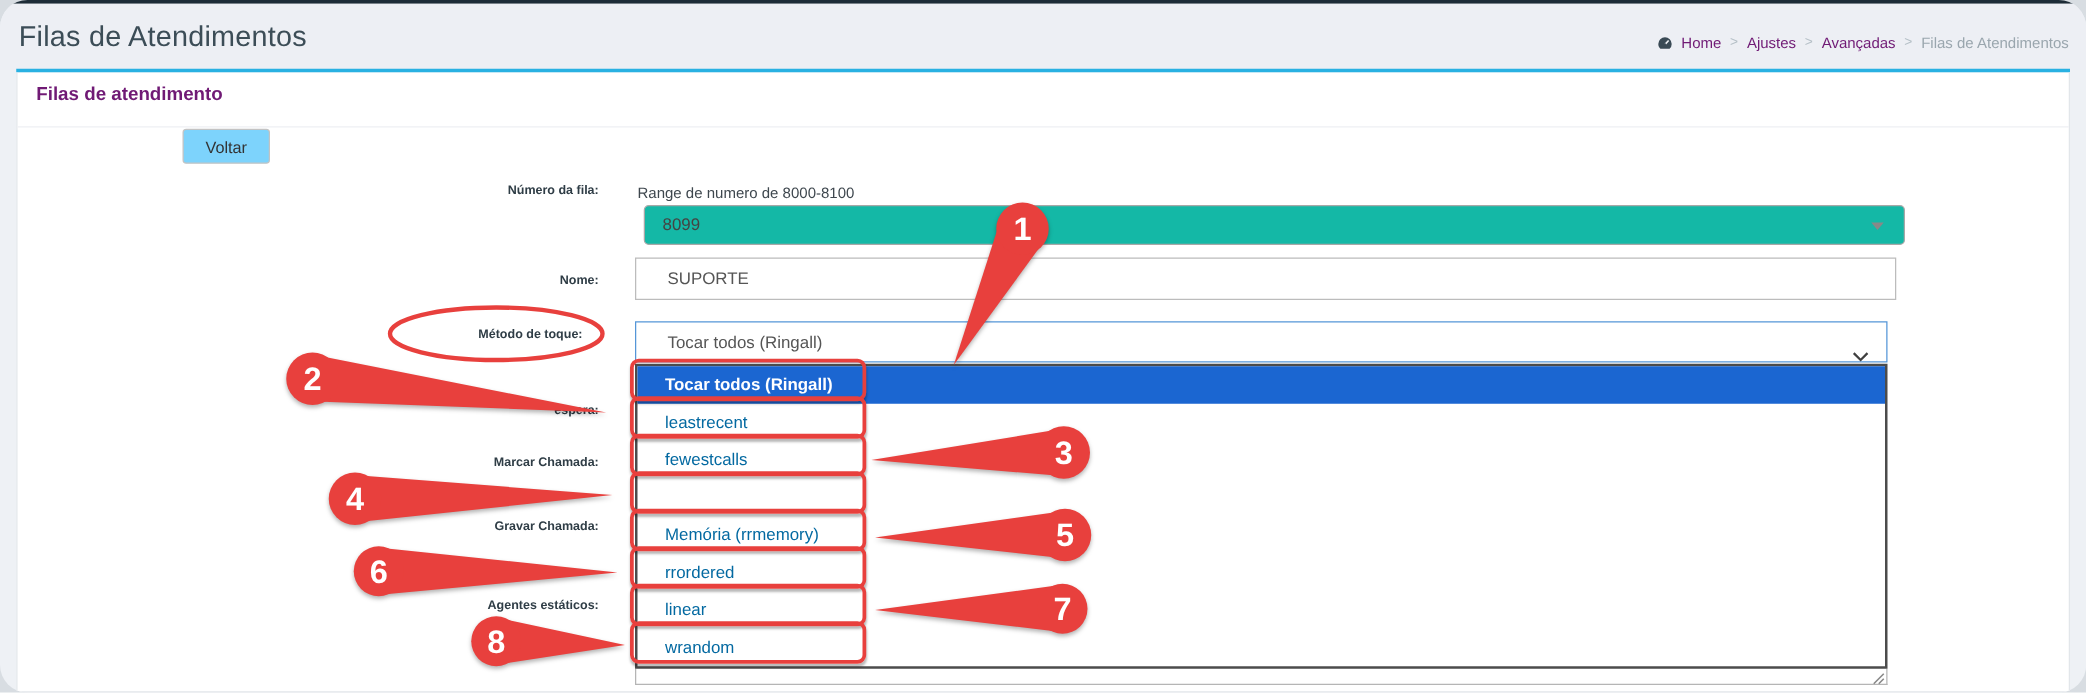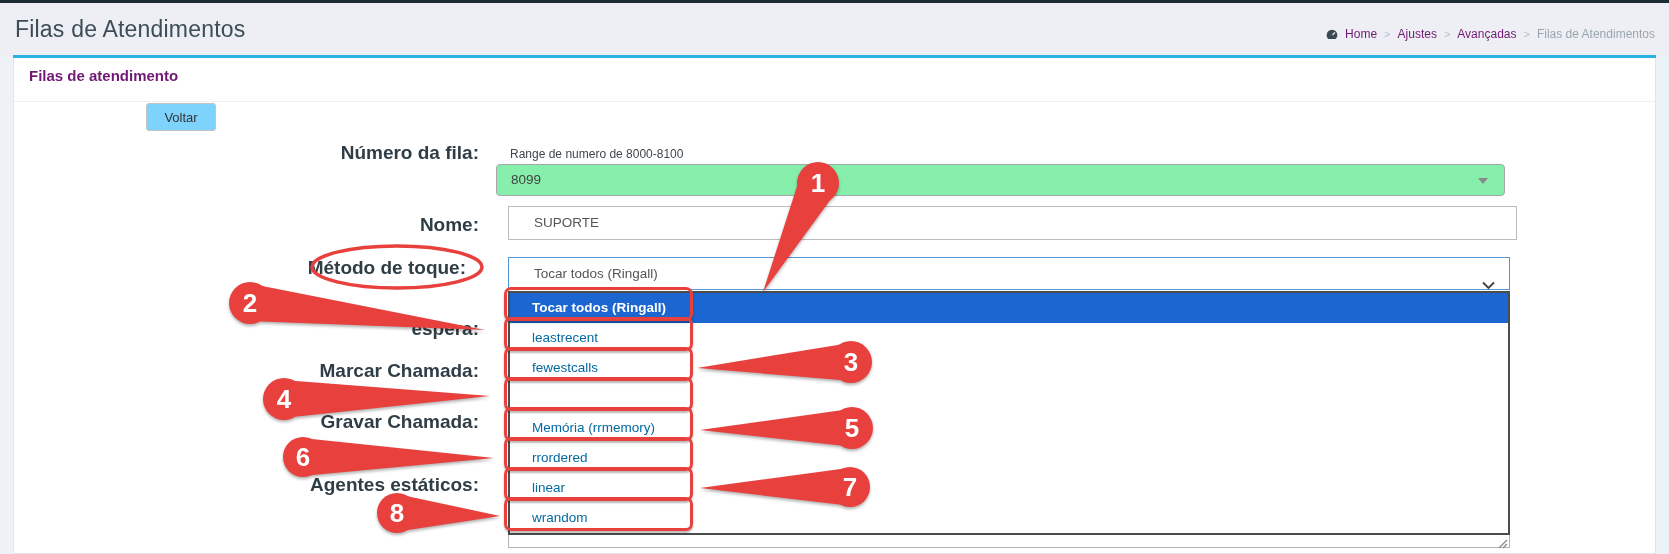--- a/index.html
+++ b/index.html
@@ -1,49 +1,49 @@
 <!DOCTYPE html>
 <html><head>
 <meta charset="utf-8">
 <style>
   * { margin:0; padding:0; box-sizing:border-box; }
   body { background:#d8dde2; font-family:"Liberation Sans", sans-serif; }
-  .screen { position:relative; width:1669px; height:554px; background:#eef1f5; overflow:hidden; }
+  .screen { position:relative; width:1669px; height:554px; background:#eef1f5; overflow:hidden;border-radius:22px; }
 
   
   .top-accent { position:absolute; left:0; top:0; width:100%; height:3px; background:#1d2c37; }
   .header-band { position:absolute; left:0; top:3px; width:100%; height:53px; background:#edeff4; }
   .page-title { position:absolute; left:15px; top:13px; font-size:23px; color:#3c4d57; letter-spacing:.2px; }
   .breadcrumb { position:absolute; right:14px; top:24px; display:flex; align-items:center; gap:7px; font-size:12px; color:#42525c; }
   .crumb { color:#701a75; text-decoration:none; cursor:pointer; }
   .crumb-sep { color:#b4bfc6; font-size:11px; }
   .crumb-current { color:#9aa6ae; }
   .crumb-icon { display:inline-flex; margin-right:-1px; }
 
   .cyan-bar { position:absolute; left:13px; top:55px; width:1643px; height:3px; background:#29b1e2; }
   .panel { position:absolute; left:13px; top:58px; width:1643px; height:496px; background:#fff; border:1px solid #e2e6ea; border-top:none; }
 
   .panel-heading { position:absolute; left:15px; top:9px; font-size:15px; font-weight:bold; color:#701a75; }
   .panel-divider { position:absolute; left:0; top:43px; width:100%; height:1px; background:#eef0f3; }
 
   .btn-voltar { position:absolute; left:132px; top:45px; width:70px; height:28px; background:#7dd3fc; border:1px solid #c3c3c3; border-radius:3px; font-size:13px; color:#333; font-family:"Liberation Sans",sans-serif; cursor:pointer; }
 
   
-  .flabel { position:absolute; left:165px; width:300px; text-align:right; font-size:19px; font-weight:bold; color:#2f3d46; line-height:14px; }
+  .flabel { position:absolute; left:165px; width:300px; text-align:right; font-size:10px; font-weight:bold; color:#2f3d46; line-height:14px; }
   .lbl-queue  { top:88px; }
   .lbl-name   { top:160px; }
   .lbl-ring   { top:203px; width:287px; }
   .lbl-moh    { top:264px; }
   .lbl-mark   { top:306px; }
   .lbl-record { top:357px; }
   .lbl-agents { top:420px; }
 
   .field-hint { position:absolute; left:496px; top:89px; font-size:12px; color:#3e474e; }
 
-  .select2-box { position:absolute; left:482px; top:106px; width:1009px; height:32px; background:#86efac; border:1px solid #a8a8a8; border-radius:4px; font-size:13.5px; color:#444; line-height:30px; padding-left:14px; cursor:pointer; }
+  .select2-box { position:absolute; left:501px; top:106px; width:1009px; height:32px; background:#14b8a6; border:1px solid #a8a8a8; border-radius:4px; font-size:13.5px; color:#444; line-height:30px; padding-left:14px; cursor:pointer; }
   .select2-arrow { position:absolute; right:16px; top:13px; width:0; height:0; border-left:5px solid transparent; border-right:5px solid transparent; border-top:6px solid #888; }
 
   .input-name { position:absolute; left:494px; top:148px; width:1009px; height:34px; background:#fff; border:1px solid #bcbcbc; font-size:13.5px; color:#555; line-height:32px; padding-left:25px; }
 
   .select-ring { position:absolute; left:494px; top:199px; width:1002px; height:33px; background:#fff; border:1px solid #5596d8; font-size:13.5px; color:#555; line-height:31px; padding-left:25px; cursor:pointer; z-index:5; }
   .ring-chevron { position:absolute; right:14px; top:12px; }
 
   
   .dropdown { position:absolute; left:494px; top:233px; width:1002px; height:244px; background:#fff; border:2px solid #4c4c4c; z-index:10; }
   .opt { position:absolute; left:0; width:100%; height:30px; line-height:30px; padding-left:22px; font-size:13.5px; color:#0369a1; cursor:pointer; }

